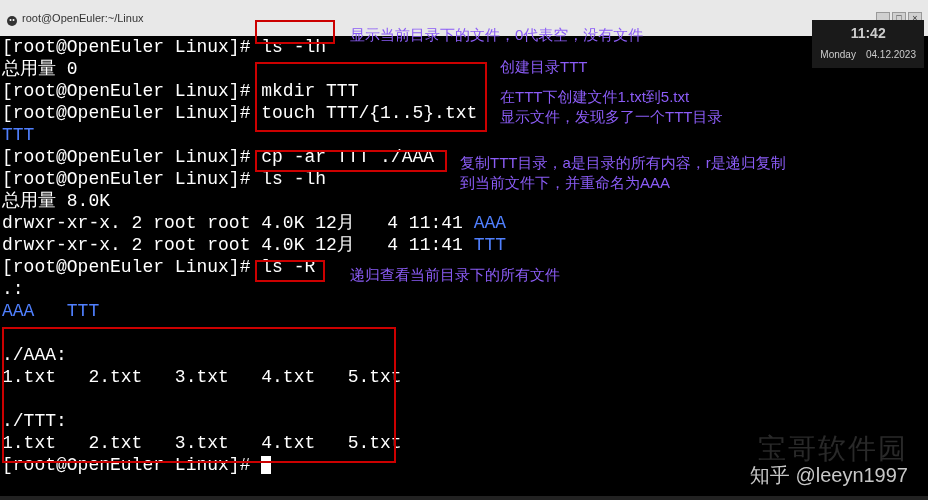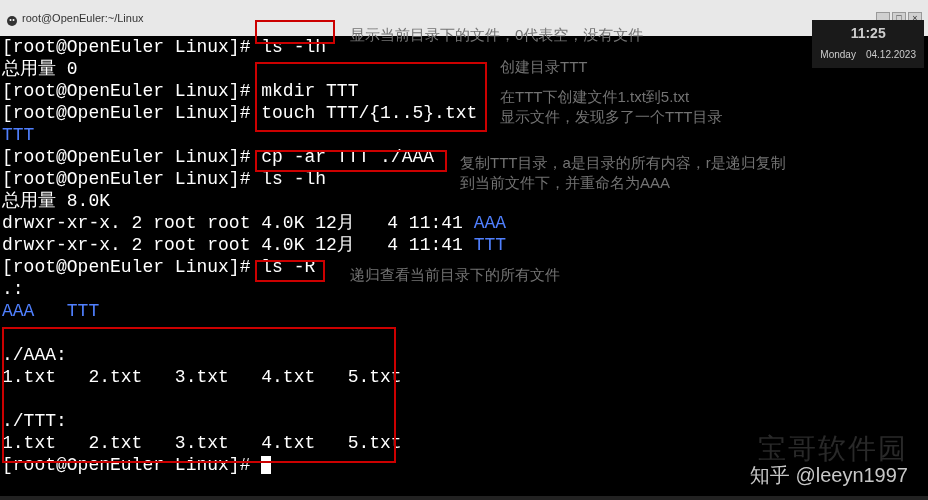--- a/index.html
+++ b/index.html
@@ -22,21 +22,21 @@
   font-family:sans-serif; font-size:10px; padding:2px 8px; z-index:5;
   text-align:right; min-width:110px;
 }
 .clock .time { font-size:14px; font-weight:bold; text-align:center; }
 .clock .row { display:flex; justify-content:space-between; gap:10px; }
 .term { padding:0 2px; position:relative; }
 .line { white-space:pre; height:22px; }
 .prompt { color:#fff; }
 .cmd { color:#fff; }
 .blue { color:#5080ff;text-align:center; }
-.annot { color:#737373; font-family:"Microsoft YaHei",sans-serif; font-size:15px; position:absolute; white-space:nowrap; }
+.annot { color:#8b5cf6; font-family:"Microsoft YaHei",sans-serif; font-size:15px; position:absolute; white-space:nowrap; }
 .redbox { position:absolute; border:2px solid #c00; pointer-events:none; }
 .cursor { display:inline-block; width:10px; height:18px; background:#fff; vertical-align:middle; }
 .watermark-zhihu { position:absolute; right:20px; bottom:14px; color:#ddd; font-family:sans-serif; font-size:20px; opacity:0.9; }
 .watermark-cn { position:absolute; right:20px; bottom:40px; color:#888; font-family:sans-serif; font-size:28px; font-weight:normal; opacity:0.3; letter-spacing:2px; }
 .taskbar { position:absolute; bottom:0; left:0; width:100%; height:4px; background:#222; }
 </style>
 </head>
 <body>
 
 <div class="titlebar">
@@ -51,21 +51,21 @@
     <span>root@OpenEuler:~/Linux</span>
   </div>
   <div class="winbtns">
     <span>_</span>
     <span>□</span>
     <span>×</span>
   </div>
 </div>
 
 <div class="clock">
-  <div class="time">11:25</div>
+  <div class="time">11:42</div>
   <div class="row">
     <span>Monday</span>
     <span>04.12.2023</span>
   </div>
 </div>
 
 <div class="term">
 <div class="line"><span class="prompt">[root@OpenEuler Linux]# </span><span class="cmd">ls -lh</span></div>
 <div class="line">总用量 0</div>
 <div class="line"><span class="prompt">[root@OpenEuler Linux]# </span><span class="cmd">mkdir TTT</span></div>

